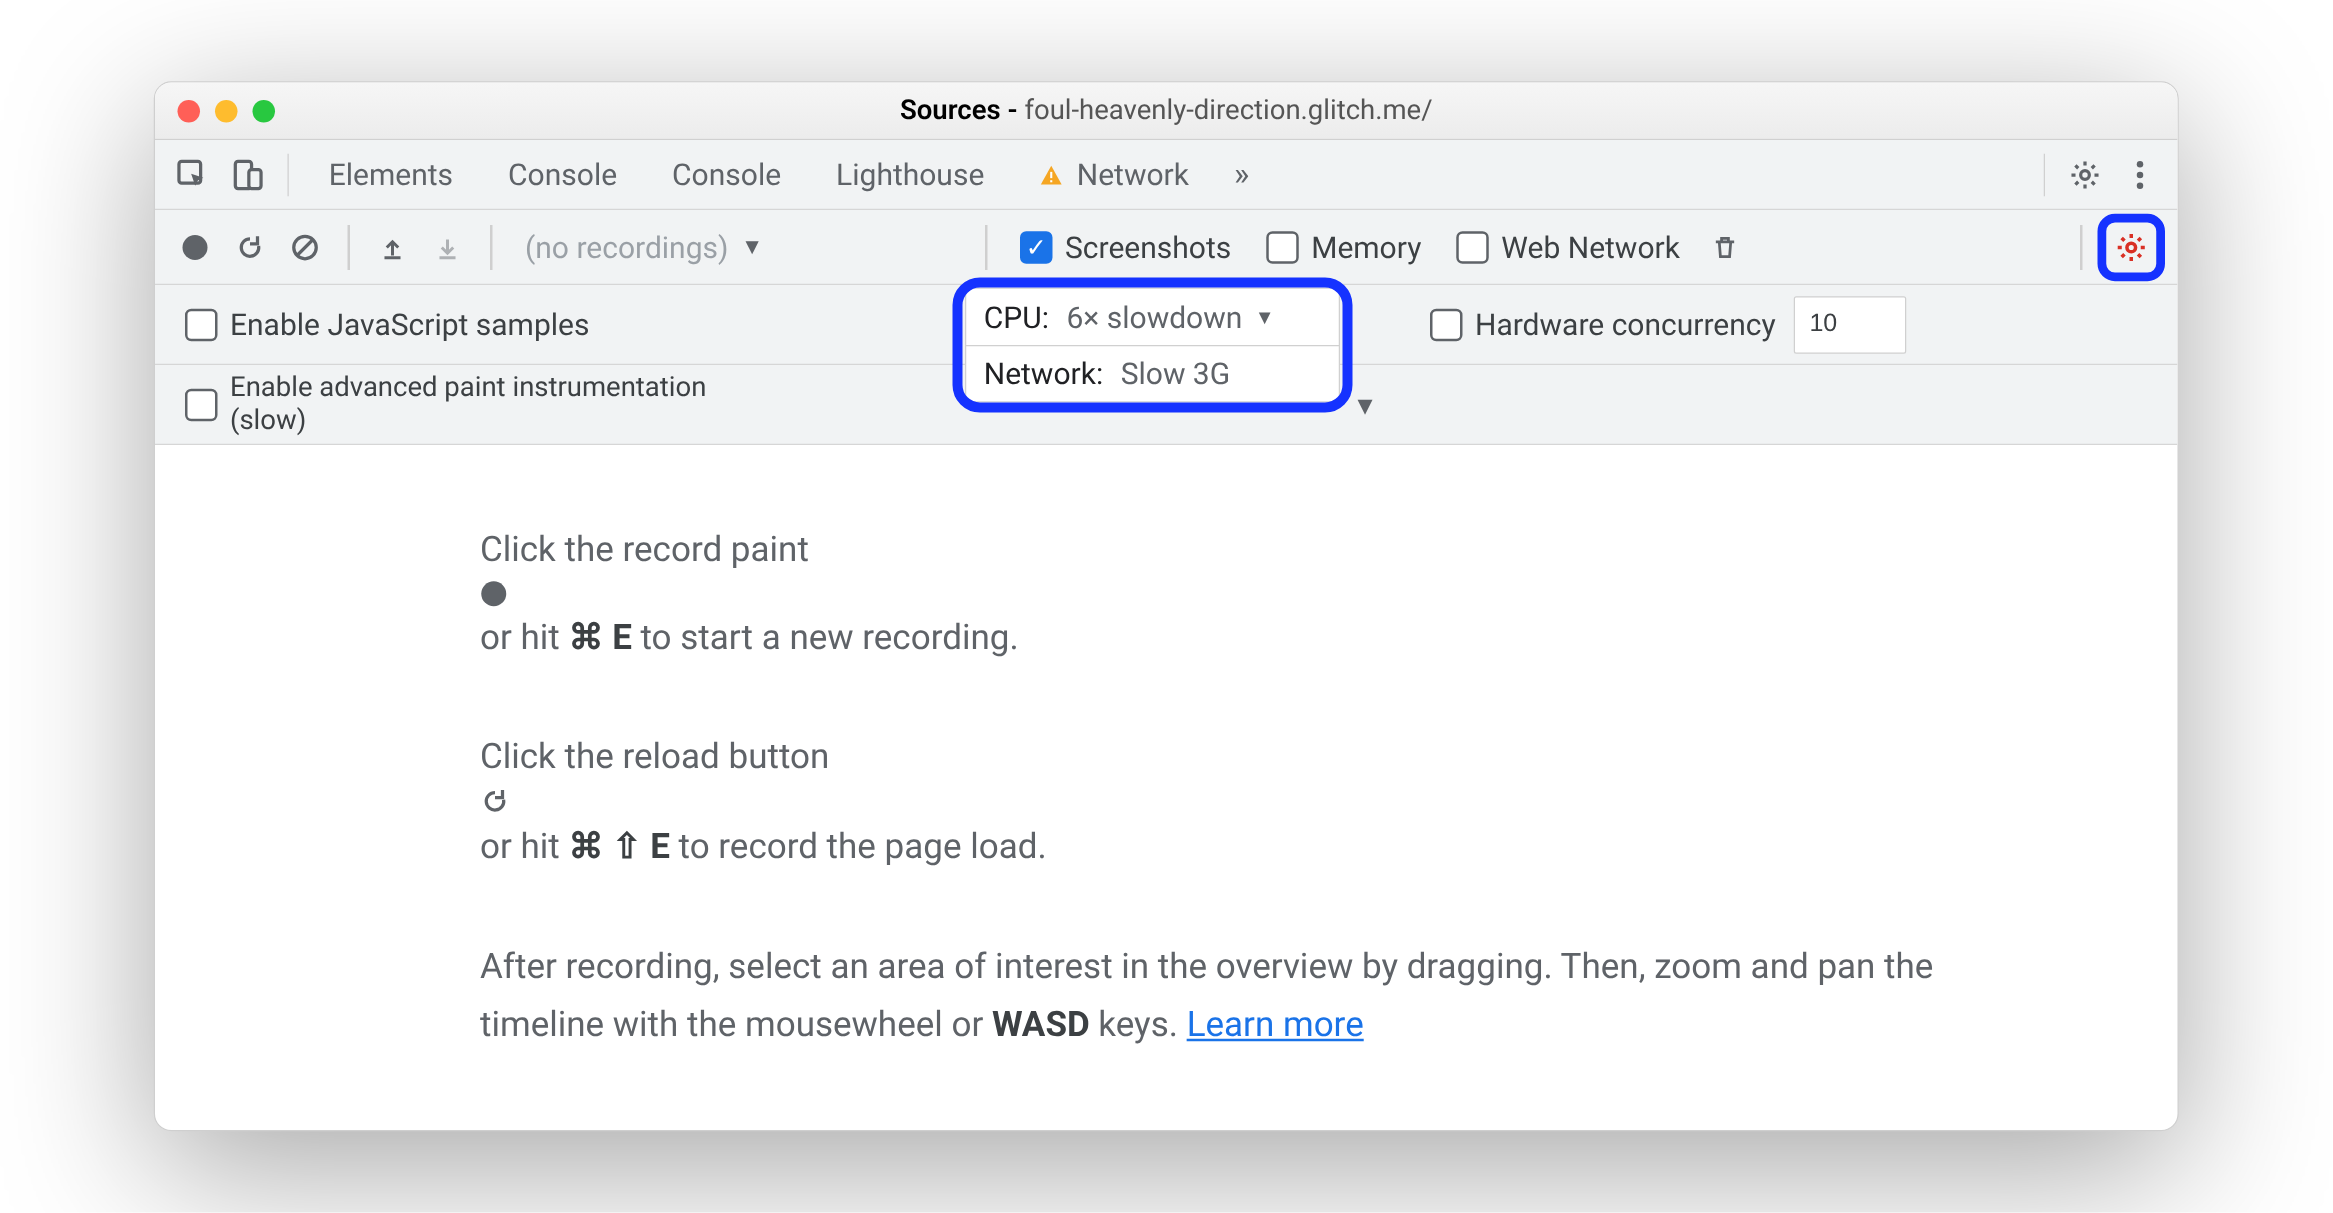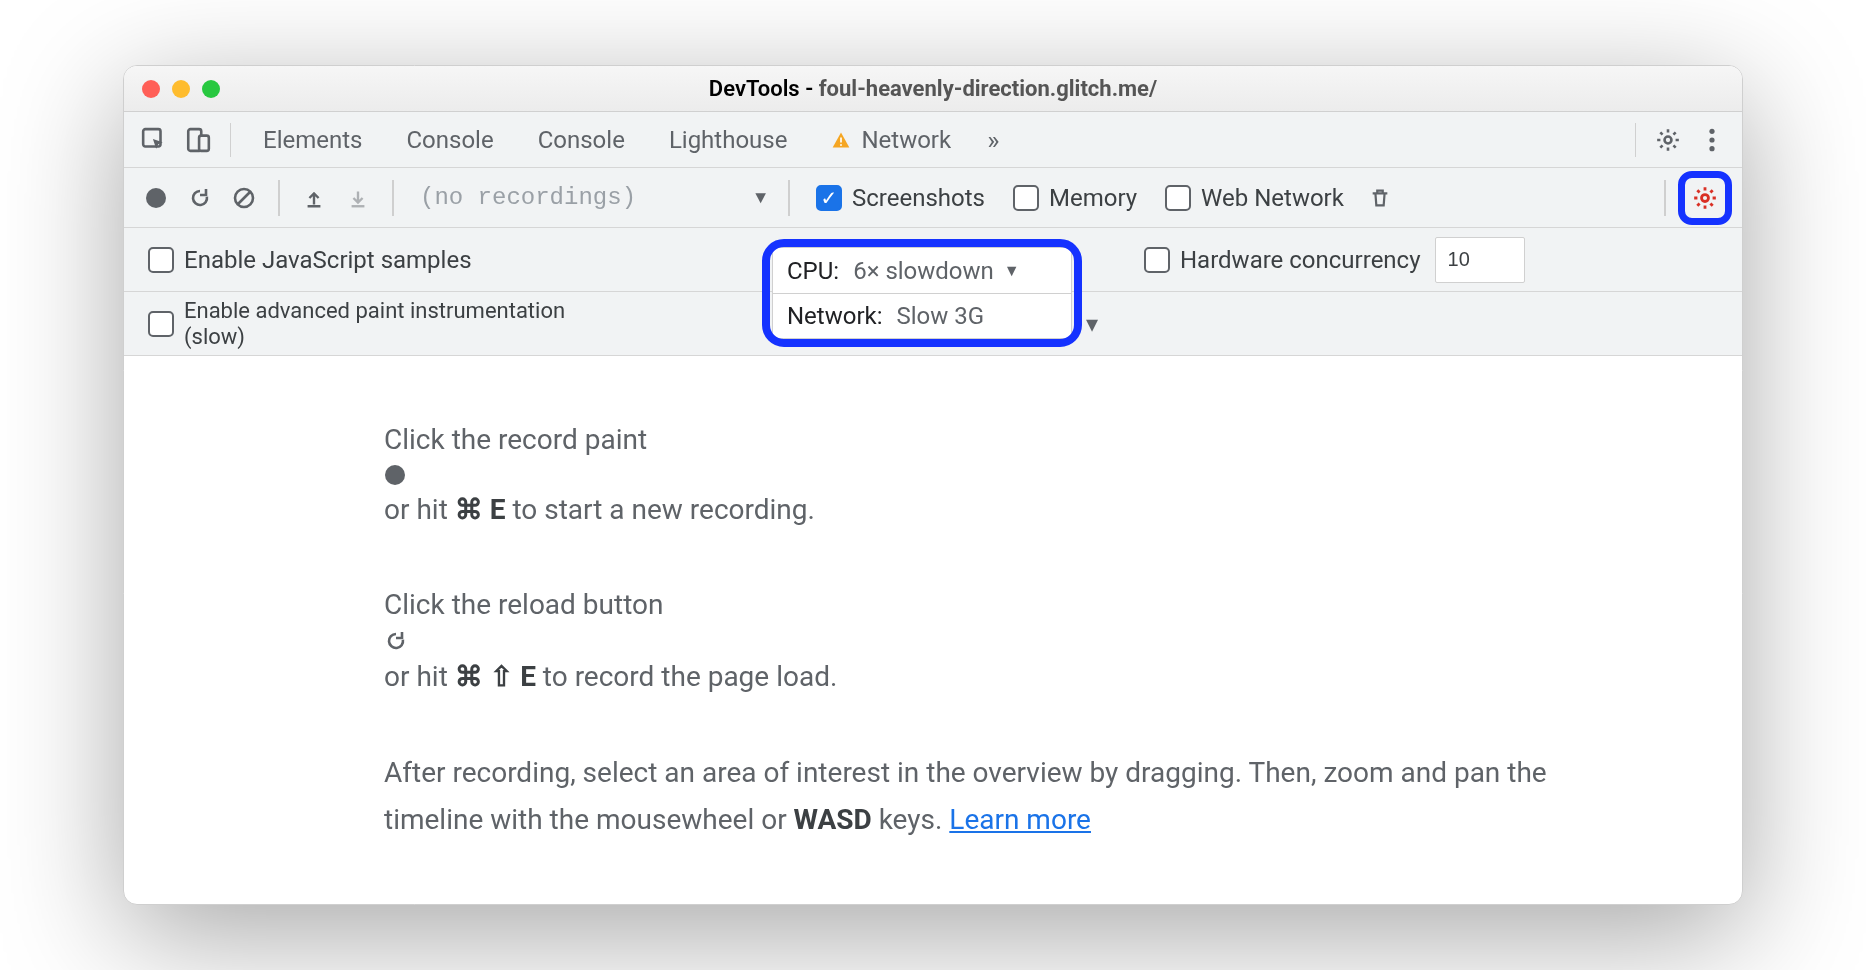--- a/index.html
+++ b/index.html
@@ -26,21 +26,21 @@
     height:46px;
     background:linear-gradient(#f6f6f6,#ececec);
     border-bottom:1px solid #d0d0d0;
     display:flex; align-items:center;
     position:relative;
   }
   .traffic { position:absolute; left:18px; display:flex; gap:12px; }
   .dot { width:18px;height:18px;border-radius:50%; }
   .dot.red{background:#ff5f57;} .dot.yellow{background:#febc2e;} .dot.green{background:#28c840;}
   .title { margin:0 auto; font-size:22px; color:#3には3a3a; font-weight:600;}
-  .title .url { font-weight:700; color:#555;}
+  .title .url { font-weight:400; color:#555;}
   
   .tabs {
     display:flex; align-items:center;
     height:56px;
     border-bottom:1px solid #d6d6d6;
     background:#f1f3f4;
     padding:0 8px;
   }
   .tabs .iconbtn, .toolbar .iconbtn, .settings-row .iconbtn {
     width:44px;height:44px;display:flex;align-items:center;justify-content:center;
@@ -63,22 +63,21 @@
   }
   .toolbar { height:60px;}
   .toolbar .vsep{width:2px;height:36px;background:#cfcfcf;margin:0 12px;}
   .recsel {
     flex:0 0 auto;
     height:40px;
     display:flex;align-items:center;gap:10px;
     color:#9aa0a6; font-size:24px;
     padding:0 10px 0 14px;
     min-width:370px;
-    justify-content:space-between;
-    font-family:Liberation Mono, monospace;
+    justify-content:flex-start;
   }
   .recsel .dd { color:#5f6368; font-size:18px;}
   .chk {
     display:flex;align-items:center;gap:10px;
     font-size:24px;color:#3c4043;
     padding:0 14px;
   }
   .chkbox{
     width:26px;height:26px;border:2.5px solid #5f6368;border-radius:5px;
     display:flex;align-items:center;justify-content:center;background:#fff;
@@ -131,21 +130,21 @@
 <div class="shadow">
 <div class="window">
 
   <div class="titlebar">
     <div class="traffic">
       <div class="dot red"></div>
       <div class="dot yellow"></div>
       <div class="dot green"></div>
     </div>
     <div class="title">
-      <span>DevTools - </span><span class="url">foul-heavenly-direction.glitch.me/</span>
+      <span>Sources - </span><span class="url">foul-heavenly-direction.glitch.me/</span>
     </div>
   </div>
 
   <div class="tabs">
     <div class="iconbtn">
       <svg width="26" height="26" viewBox="0 0 24 24">
             <rect x="2" y="2" width="16" height="16" rx="2" fill="none" stroke="#5f6368" stroke-width="2.4"></rect>
             <path d="M11 11 L20 14 L16 16 L14 20 Z" fill="#5f6368"></path>
           </svg>
     </div>
@@ -280,21 +279,21 @@
     <div class="settings-row last">
       <div class="chk first twoline">
         <div class="chkbox"></div>
         <span><span>Enable advanced paint instrumentation</span><br><span>(slow)</span></span>
       </div>
       <div style="width:340px"></div>
       <span style="color:#5f6368;font-size:24px;margin-left:60px">▾</span>
       <div class="spacer"></div>
     </div>
 
-    <div class="throttle-stack highlight-blue" style="position:absolute;left:648px;top:19px;">
+    <div class="throttle-stack highlight-blue" style="position:absolute;left:648px;top:2px;">
       <div class="throttle" style="min-width:300px">
         <span>CPU:</span>
         <span class="val">
               <span>6× slowdown</span> 
               <span class="ddw">▼</span>
             </span>
       </div>
       <div class="throttle" style="min-width:300px">
         <span>Network:</span>
         <span class="val">

